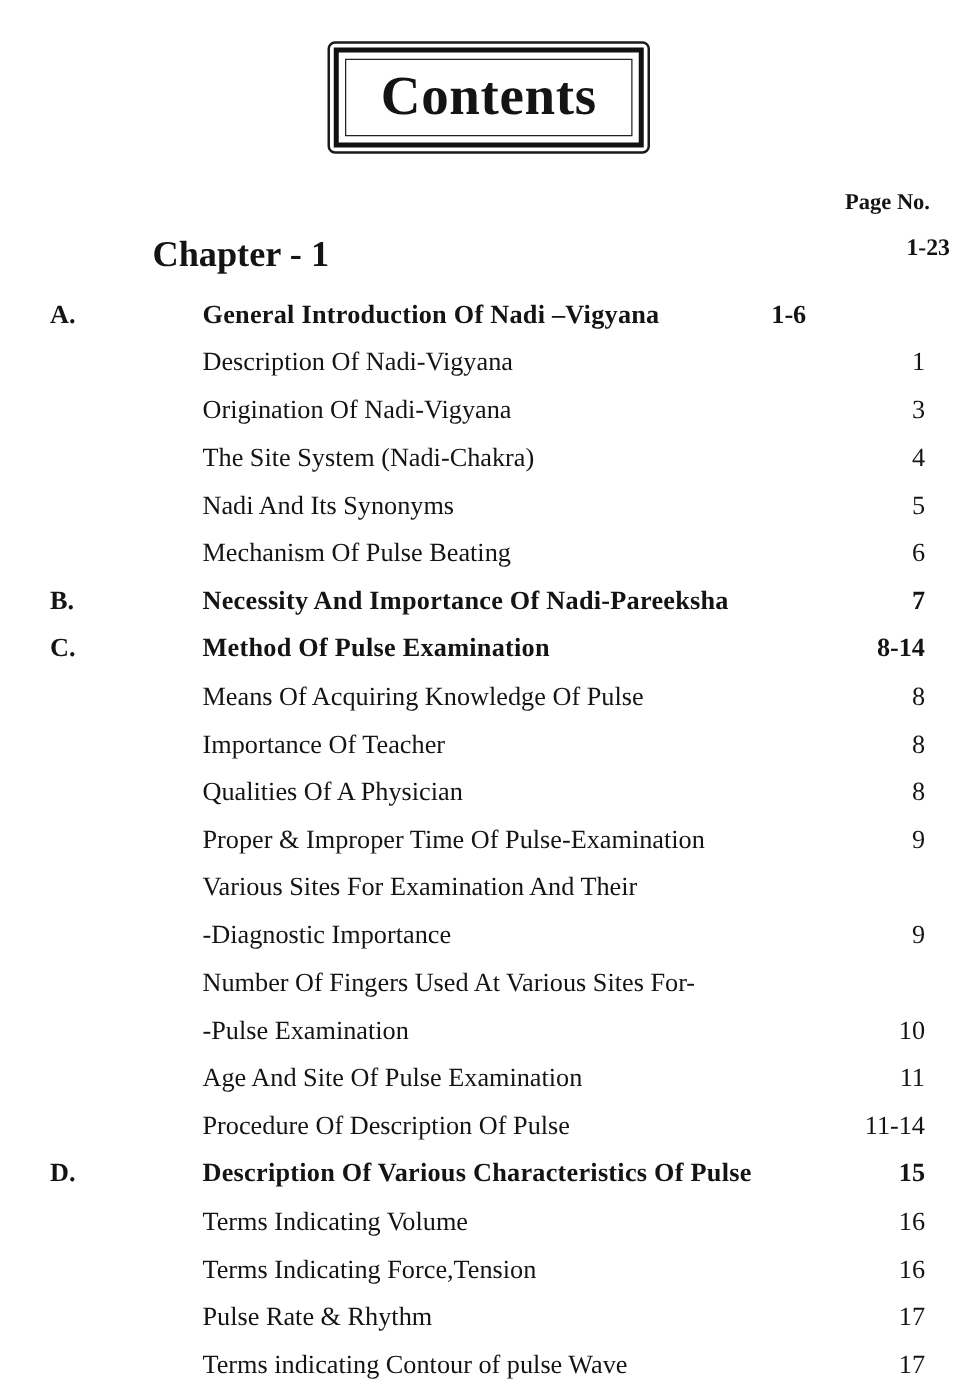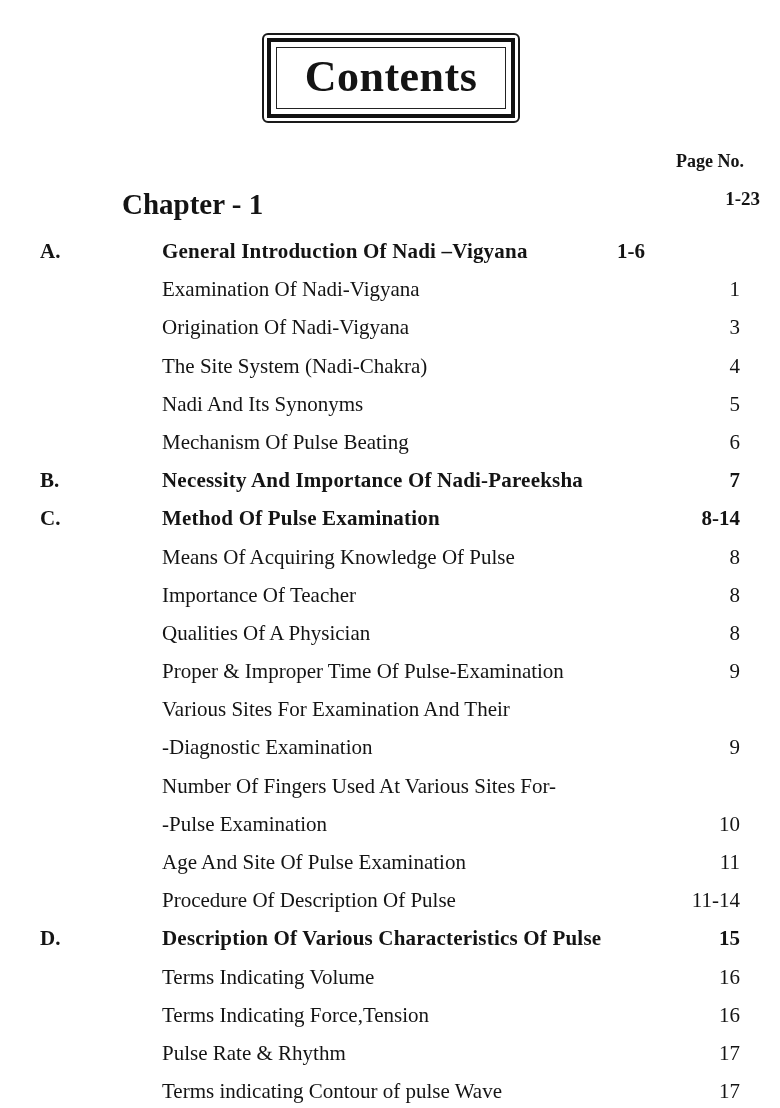--- a/index.html
+++ b/index.html
@@ -139,21 +139,21 @@
   <span class="chapter-pages">1-23</span>
 </div>
 
 <div class="toc">
   <div class="row section section-a">
     <span class="letter">A.</span>
     <span class="text">General Introduction Of Nadi –Vigyana</span>
     <span class="page">1-6</span>
   </div>
   <div class="row item">
-    <span class="text">Examination Of Nadi-Vigyana</span>
+    <span class="text">Description Of Nadi-Vigyana</span>
     <span class="page">1</span>
   </div>
   <div class="row item">
     <span class="text">Origination Of Nadi-Vigyana</span>
     <span class="page">3</span>
   </div>
   <div class="row item">
     <span class="text">The Site System (Nadi-Chakra)</span>
     <span class="page">4</span>
   </div>
@@ -189,21 +189,21 @@
   </div>
   <div class="row item">
     <span class="text">Proper &amp; Improper Time Of Pulse-Examination</span>
     <span class="page">9</span>
   </div>
   <div class="row item">
     <span class="text">Various Sites For Examination And Their</span>
     <span class="page"></span>
   </div>
   <div class="row item">
-    <span class="text">-Diagnostic Examination</span>
+    <span class="text">-Diagnostic Importance</span>
     <span class="page">9</span>
   </div>
   <div class="row item">
     <span class="text">Number Of Fingers Used At Various Sites For-</span>
     <span class="page"></span>
   </div>
   <div class="row item">
     <span class="text">-Pulse Examination</span>
     <span class="page">10</span>
   </div>

